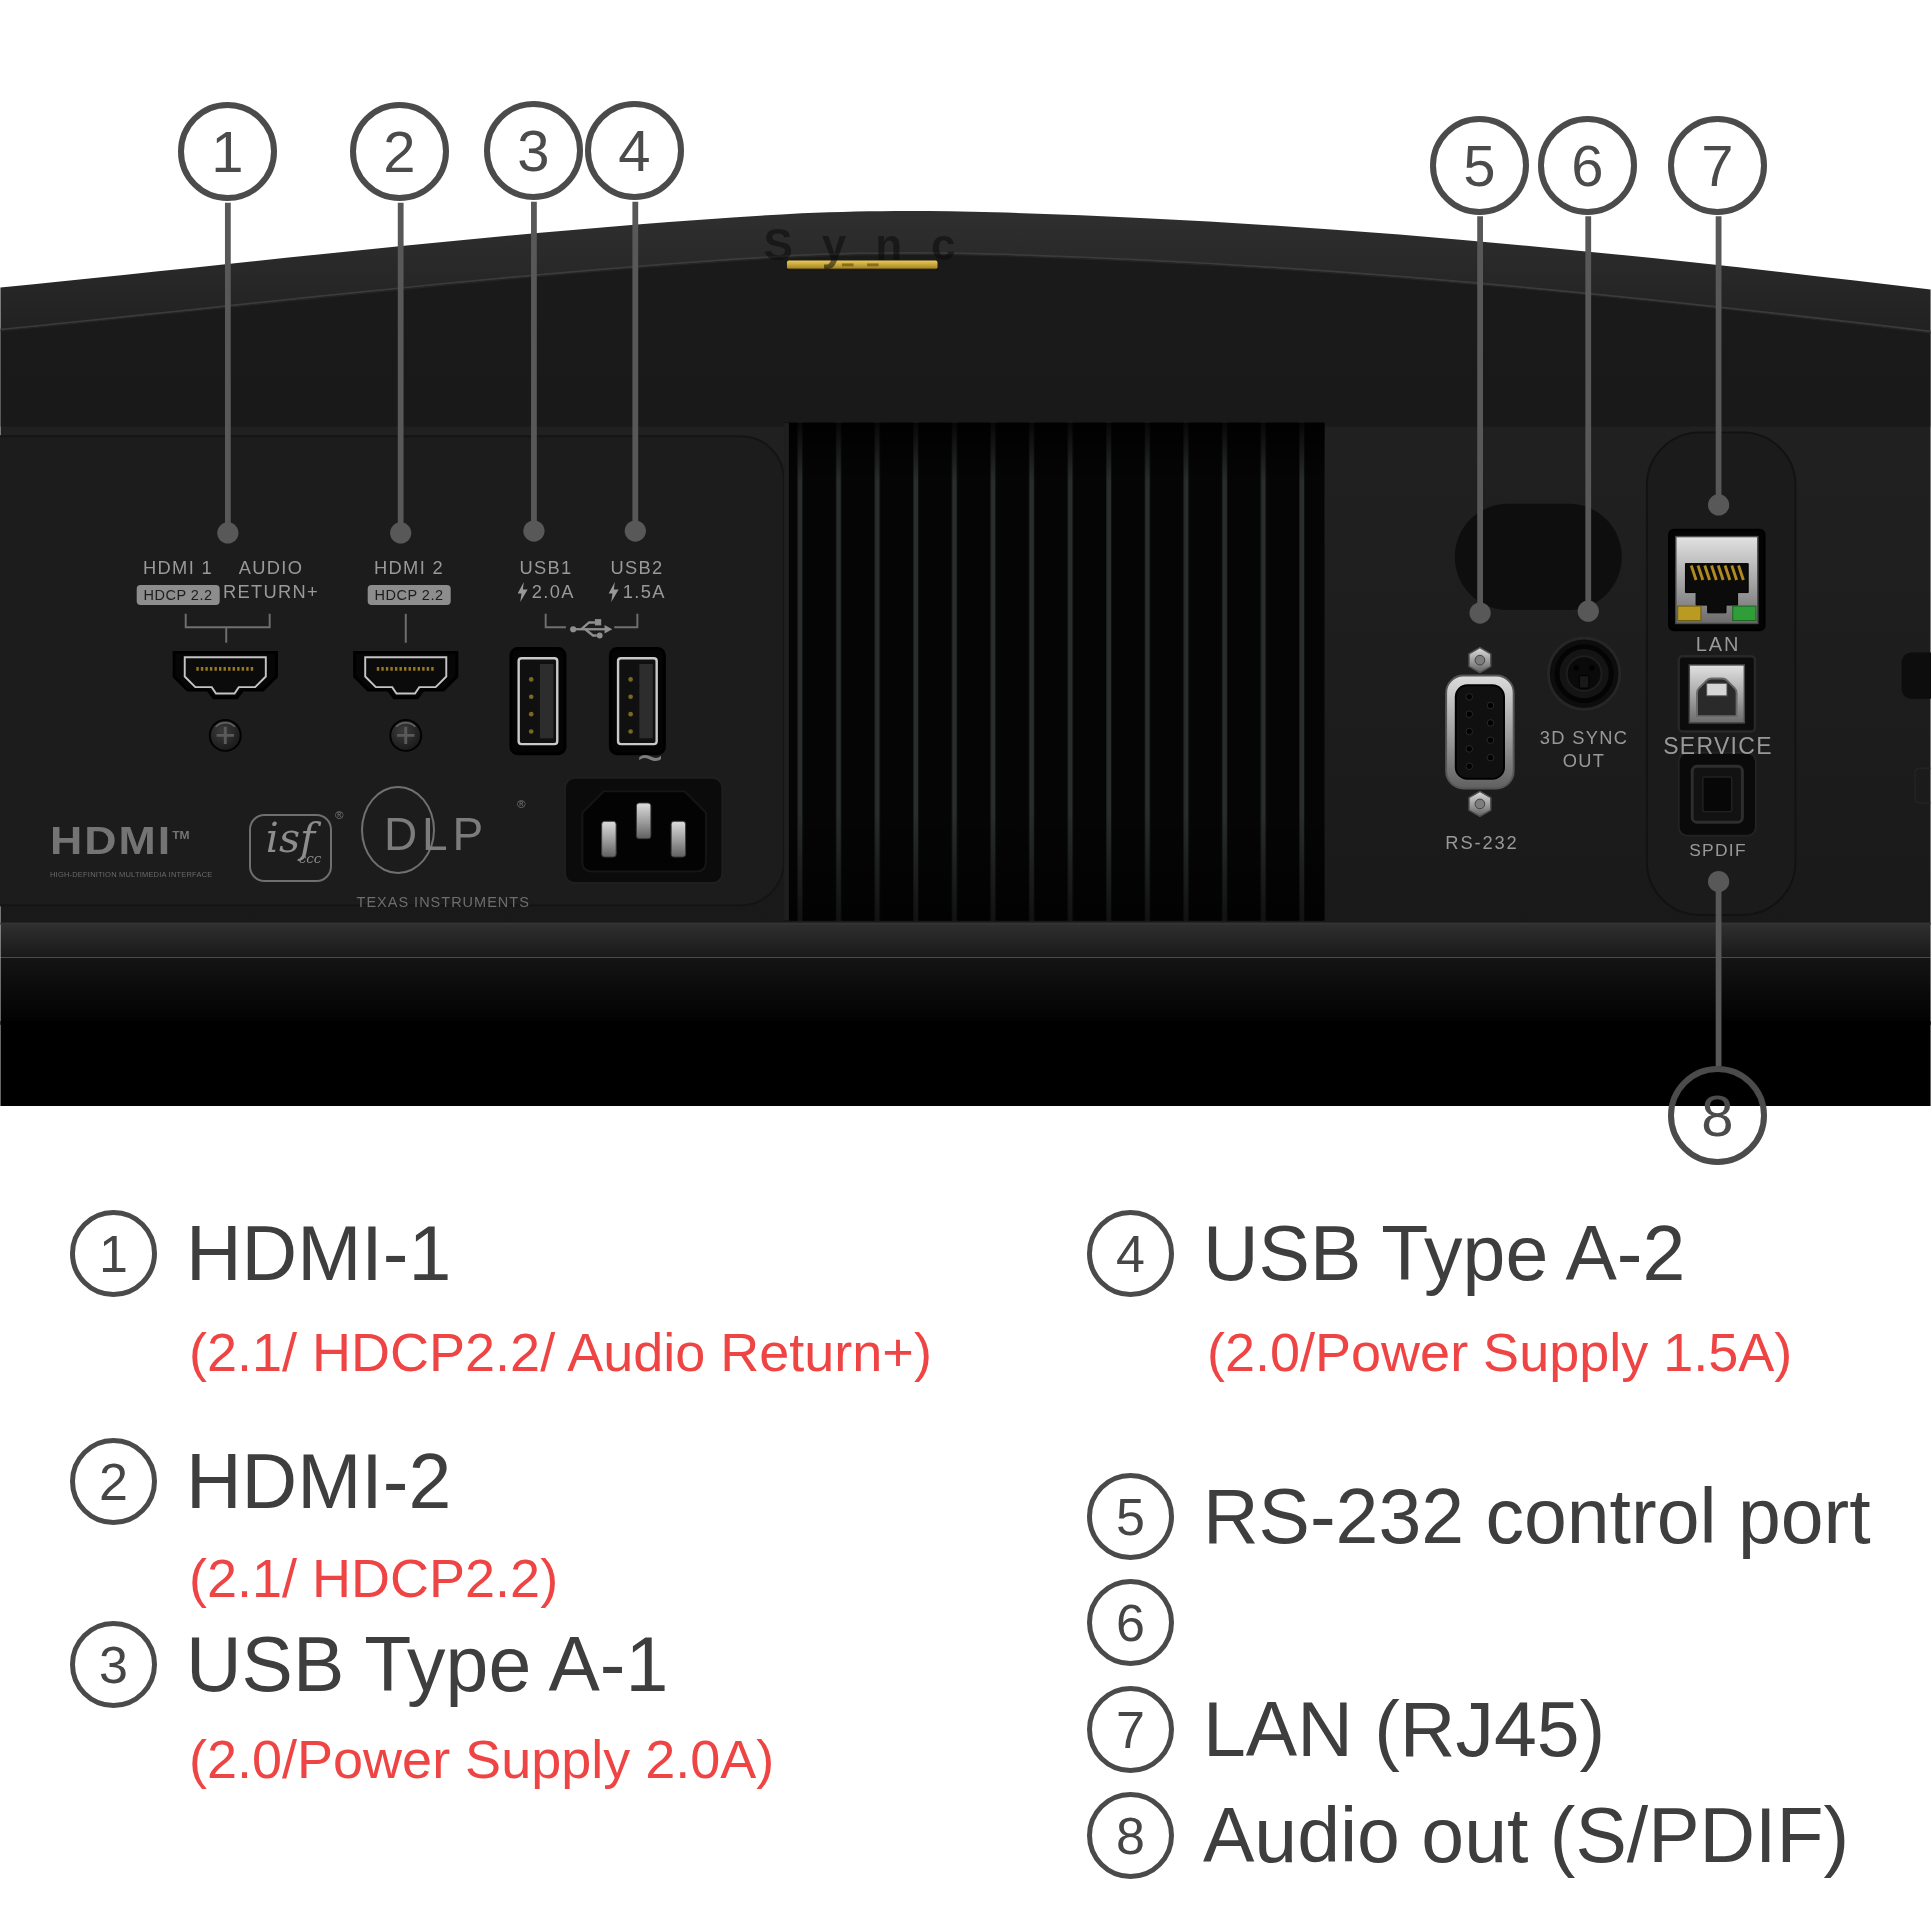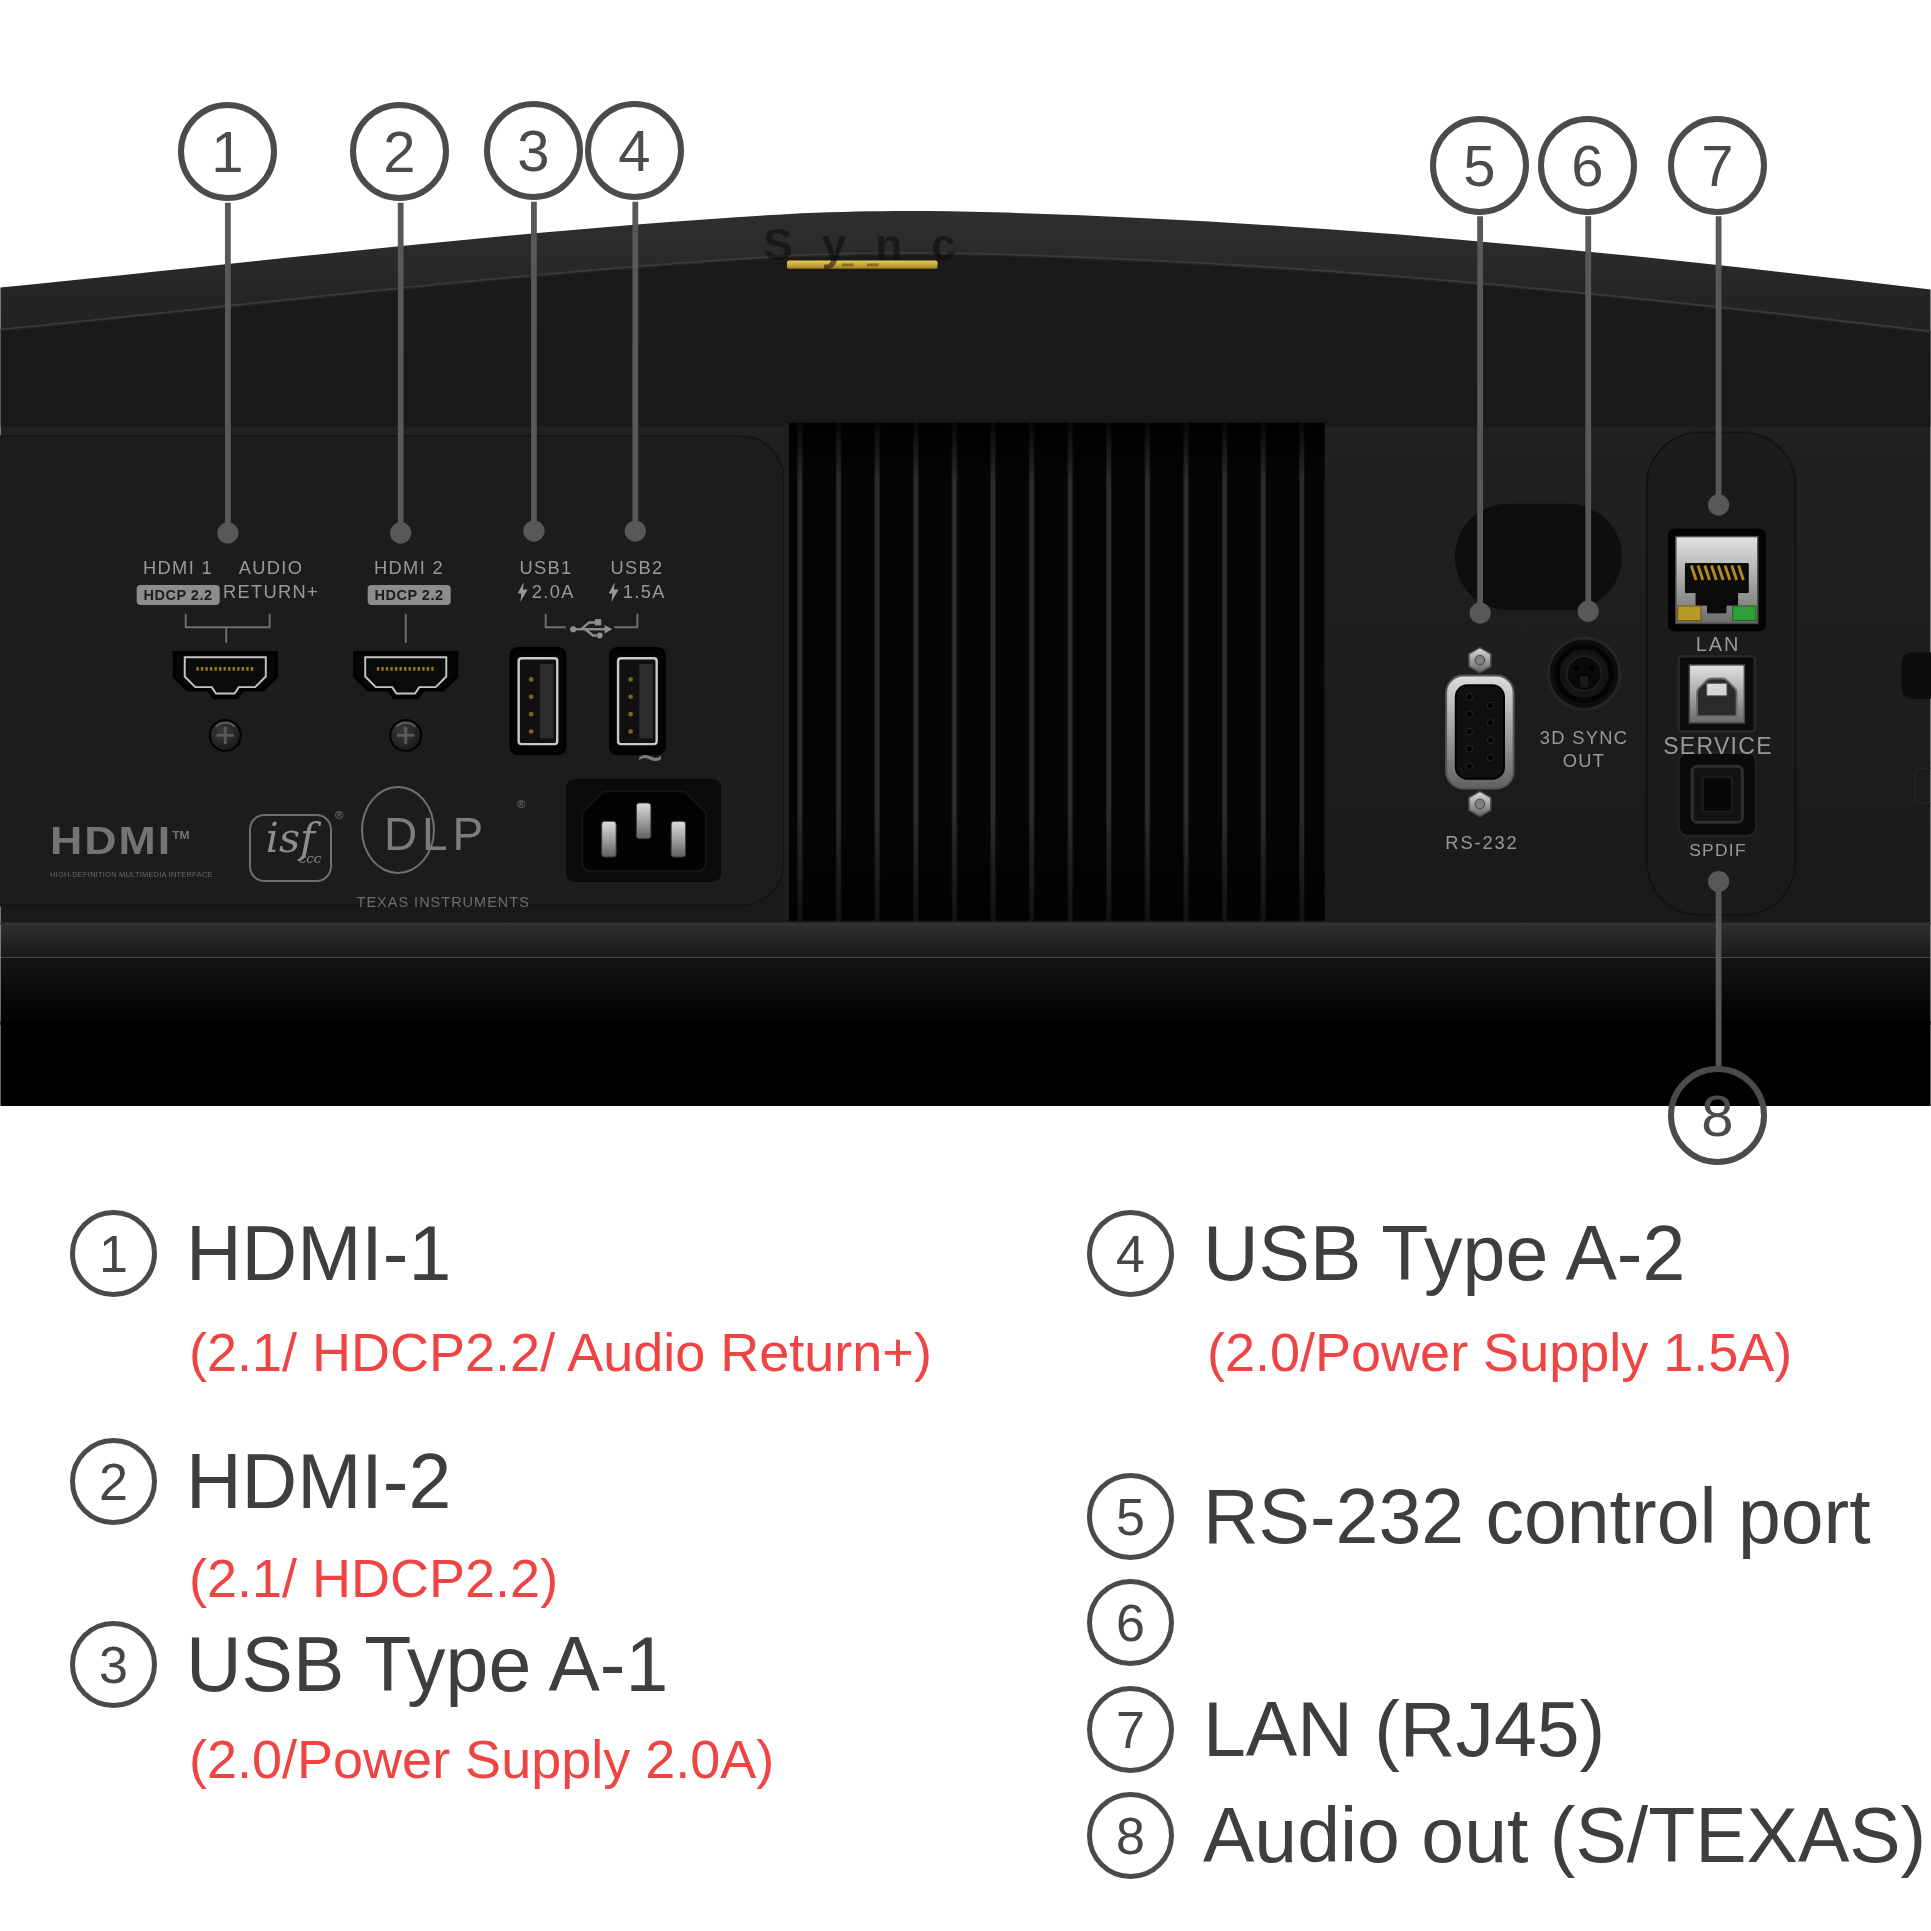--- a/index.html
+++ b/index.html
@@ -5,21 +5,21 @@
   html,body{margin:0;padding:0;background:#fff;}
   .stage{position:relative;width:1931px;height:1931px;background:#ffffff;overflow:hidden;
          font-family:"Liberation Sans","DejaVu Sans",sans-serif;}
   .abs{position:absolute;}
   svg{display:block;}
 
   
   .plabel{position:absolute;transform:translateX(-50%);color:#999;font-size:18.3px;
           letter-spacing:1.3px;white-space:nowrap;text-align:right;}
   .pbadge{position:absolute;transform:translateX(-50%);background:#8d8d8d;color:#1d1d1d;
-          font-size:14.5px;font-weight:bold;letter-spacing:0.5px;padding:1.9px 6.8px;border-radius:3.9px;white-space:nowrap;}
+          font-size:14.5px;font-weight:normal;letter-spacing:0.5px;padding:1.9px 6.8px;border-radius:3.9px;white-space:nowrap;}
   .amp{display:inline-flex;align-items:center;gap:3.9px;}
   .tilde{position:absolute;transform:translateX(-50%);color:#7e7e7e;font-size:44px;line-height:29px;}
   .brand-ghost{position:absolute;transform:translateX(-50%);color:#0a0a0a;opacity:.55;
                font-size:44px;font-weight:bold;letter-spacing:29px;}
 
   
   .hdmi-logo{position:absolute;left:50px;top:816px;width:179px;color:#747474;}
   .hdmi-word{font-size:43px;font-weight:bold;letter-spacing:1.9px;transform:scale(1.04,.9);transform-origin:left top;line-height:41px;}
   .hdmi-tm{font-size:11.6px;vertical-align:17.4px;letter-spacing:0;}
   .hdmi-cap{font-size:7.5px;letter-spacing:0.2px;color:#6a6a6a;margin-top:5.8px;white-space:nowrap;}
@@ -409,17 +409,17 @@
   <div class="lg-row" style="left:1087px;top:1685px;">
     <span class="lg-circle">
         <span>7</span>
       </span>
     <span class="lg-title">LAN (RJ45)</span>
   </div>
   <div class="lg-row" style="left:1087px;top:1791px;">
     <span class="lg-circle">
         <span>8</span>
       </span>
-    <span class="lg-title">Audio out (S/TEXAS)</span>
+    <span class="lg-title">Audio out (S/PDIF)</span>
   </div>
 
 </div>
 
 
 </body></html>

